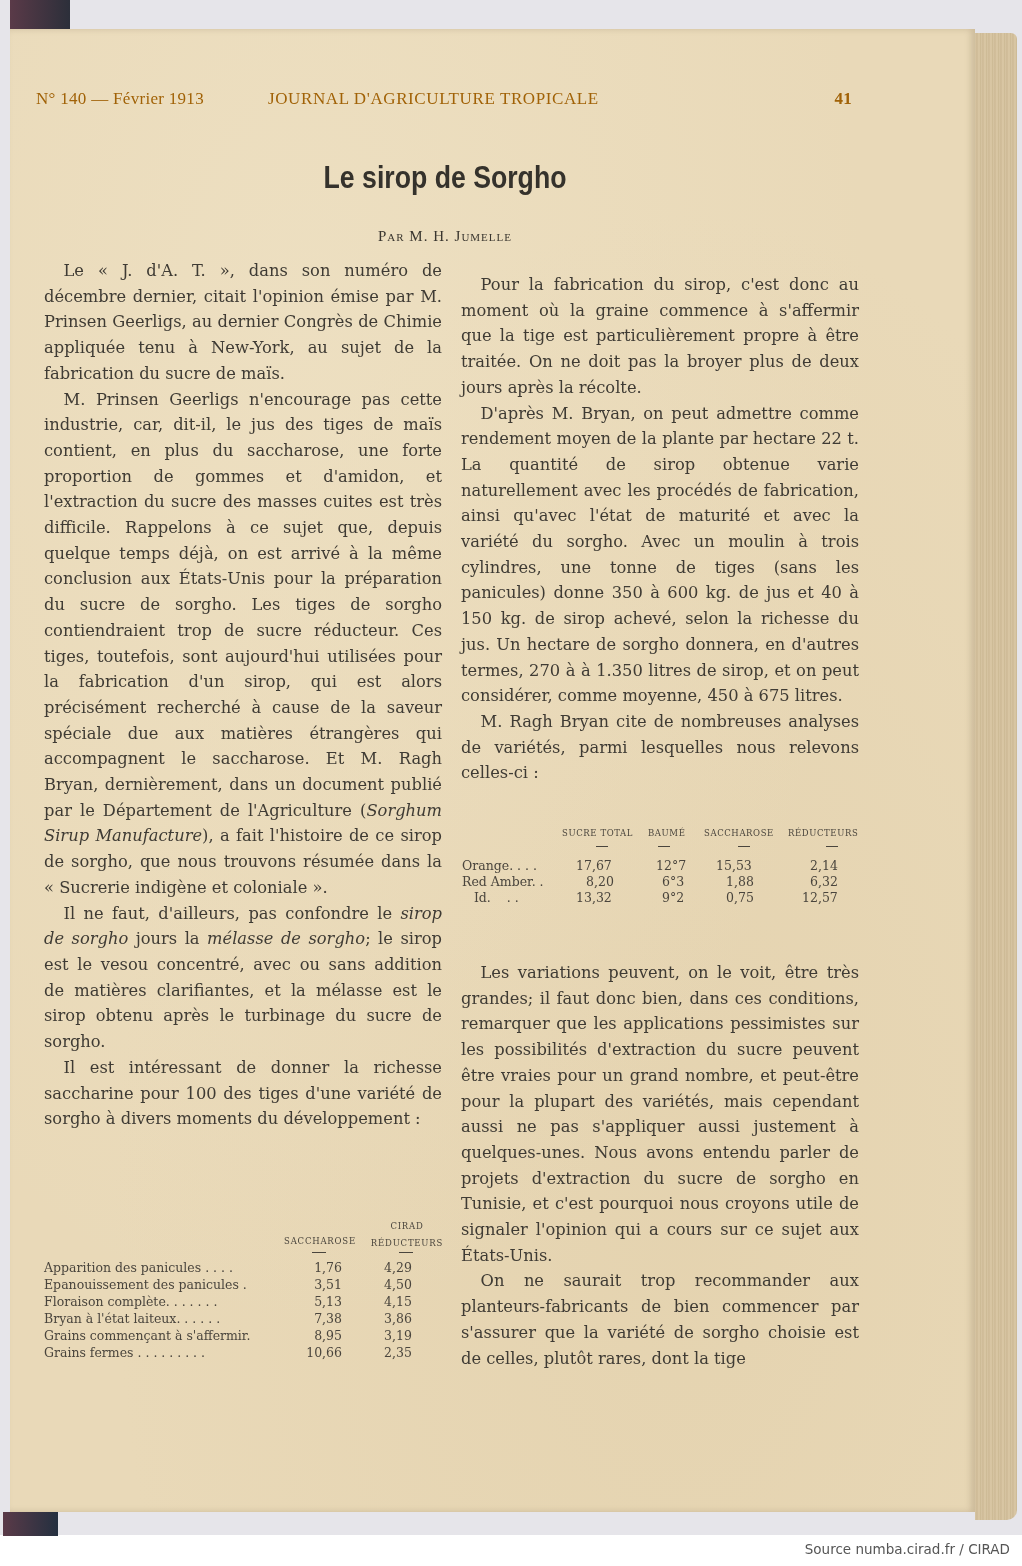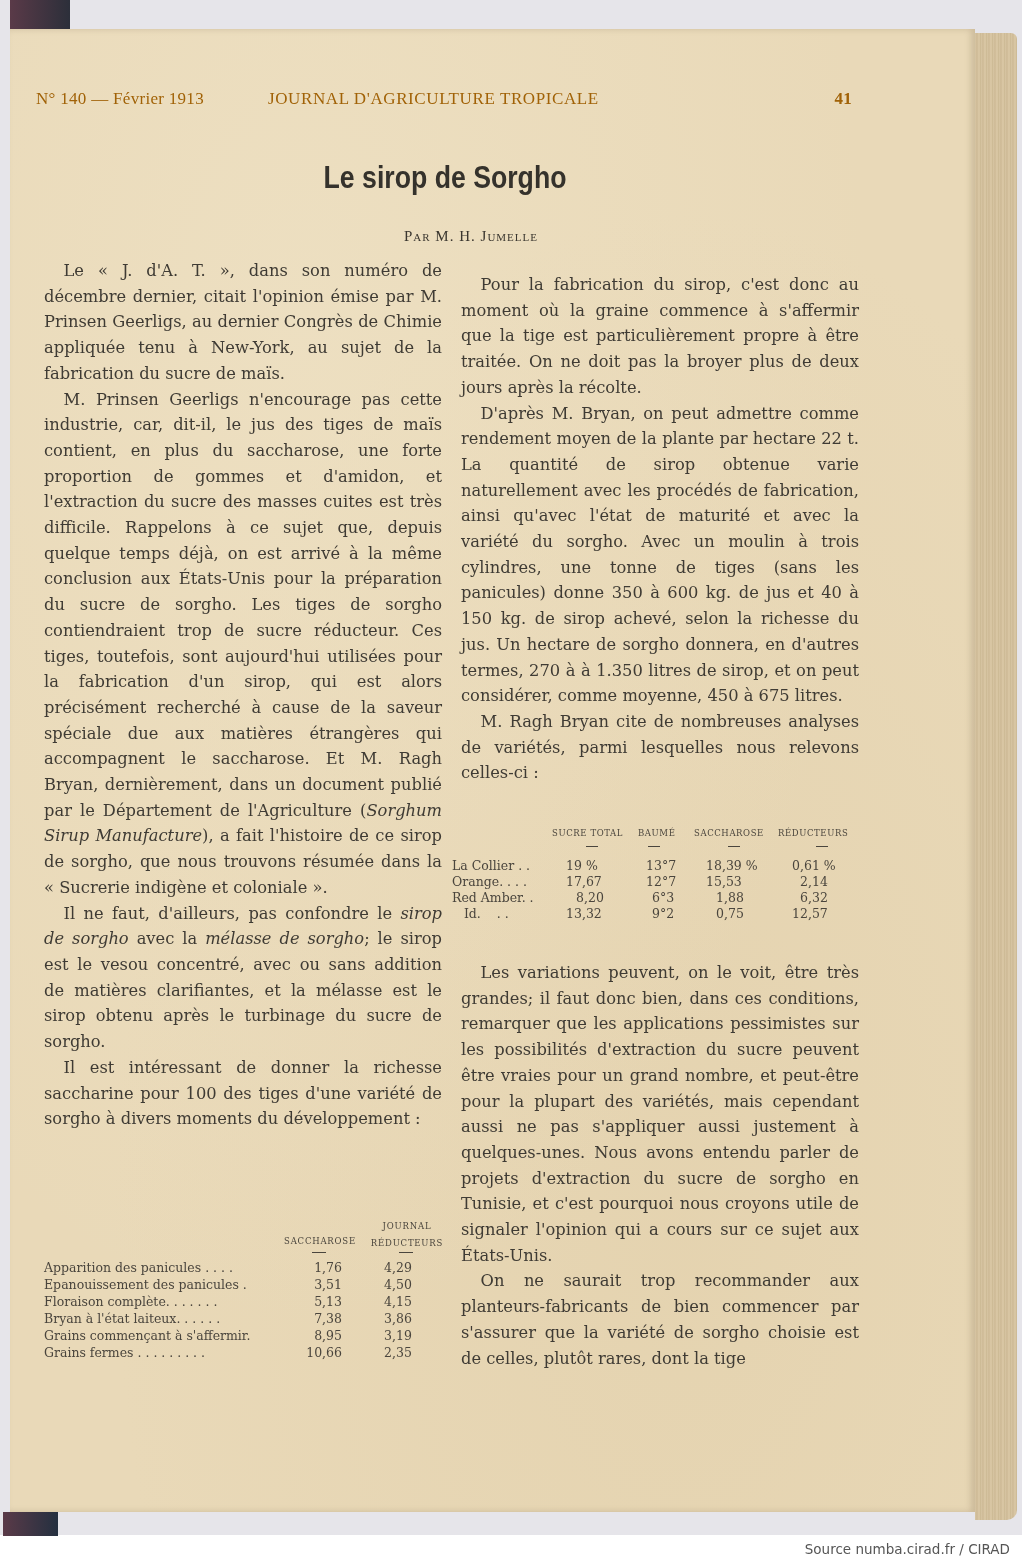--- a/index.html
+++ b/index.html
@@ -34,21 +34,21 @@
       box-shadow: inset -4px 0 6px rgba(120,100,70,0.25);
     }
     .running-head {
       position: absolute; top: 89px; left: 36px; width: 816px; height: 24px;
       font-family: "Liberation Serif", serif; font-size: 17px; color: #a16207;
       letter-spacing: 0.3px;
     }
     .rh-left { position: absolute; left: 0; top: 0; }
     .rh-center { position: absolute; left: 232px; top: 0; letter-spacing: 0.6px; }
     .rh-right { position: absolute; right: 0; top: 0; font-weight: bold; }
-    .sc { font-variant: small-caps; margin-left: 26px; }
+    .sc { font-variant: small-caps; }
     .title {
       position: absolute; top: 160px; left: 0; width: 890px; text-align: center;
       font-family: "Liberation Sans", sans-serif; font-weight: bold;
       font-size: 31px; color: #35322c; transform: scaleX(0.86);
       transform-origin: 445px 0;
     }
     .byline {
       position: absolute; top: 228px; left: 0; width: 890px; text-align: center;
       font-family: "Liberation Serif", serif; font-size: 15px; color: #3a362f;
       letter-spacing: 1px;
@@ -68,21 +68,21 @@
     .t1 { position: absolute; left: 44px; top: 1218px; width: 400px; font-size: 12.5px; }
     .t1 .hdr { position: relative; height: 42px; font-size: 8.5px; letter-spacing: 0.8px; }
     .t1 .h1 { position: absolute; left: 236px; top: 18px; width: 80px; text-align: center; }
     .t1 .h2 { position: absolute; left: 318px; top: 0; width: 90px; text-align: center; line-height: 17px; }
     .t1 .dash1 { position: absolute; left: 268px; top: 34px; width: 14px; border-top: 1px solid #4a453d; }
     .t1 .dash2 { position: absolute; left: 355px; top: 34px; width: 14px; border-top: 1px solid #4a453d; }
     .t1 .row { position: relative; height: 17px; }
     .t1 .lbl { position: absolute; left: 0; top: 0; white-space: pre; }
     .t1 .v1 { position: absolute; left: 256px; width: 42px; text-align: right; top: 0; }
     .t1 .v2 { position: absolute; left: 340px; width: 42px; top: 0; }
-    .t2 { position: absolute; left: 452px; top: 828px; width: 410px; font-size: 12.5px; }
+    .t2 { position: absolute; left: 462px; top: 828px; width: 410px; font-size: 12.5px; }
     .t2 .hdr { position: relative; height: 30px; font-size: 8.5px; letter-spacing: 0.6px; }
     .t2 .hc { position: absolute; top: 0; }
     .t2 .dash { position: absolute; top: 18px; width: 12px; border-top: 1px solid #4a453d; }
     .t2 .row { position: relative; height: 16px; }
     .t2 .cell { position: absolute; top: 0; white-space: pre; }
     .source {
       position: absolute; right: 12px; top: 1541px;
       font-family: "DejaVu Sans", sans-serif; font-size: 13.5px; color: #555555;
     }
   </style>
@@ -101,28 +101,28 @@
   <span class="rh-center">JOURNAL D'AGRICULTURE TROPICALE</span>
   <span class="rh-right">41</span>
 </div>
 
 <div class="title">Le sirop de Sorgho</div>
 <div class="byline sc">Par M. H. Jumelle</div>
 
 <div class="col col-left">
   <p>Le « J. d'A. T. », dans son numéro de décembre dernier, citait l'opinion émise par M. Prinsen Geerligs, au dernier Congrès de Chimie appliquée tenu à New-York, au sujet de la fabrication du sucre de maïs.</p>
   <p><span>M. Prinsen Geerligs n'encourage pas cette industrie, car, dit-il, le jus des tiges de maïs contient, en plus du saccharose, une forte proportion de gommes et d'amidon, et l'extraction du sucre des masses cuites est très difficile. Rappelons à ce sujet que, depuis quelque temps déjà, on est arrivé à la même conclusion aux États-Unis pour la préparation du sucre de sorgho. Les tiges de sorgho contiendraient trop de sucre réducteur. Ces tiges, toutefois, sont aujourd'hui utilisées pour la fabrication d'un sirop, qui est alors précisément recherché à cause de la saveur spéciale due aux matières étrangères qui accompagnent le saccharose. Et M. Ragh Bryan, dernièrement, dans un document publié par le Département de l'Agriculture</span> (<em>Sorghum Sirup Manufacture</em><span>), a fait l'histoire de ce sirop de sorgho, que nous trouvons résumée dans la « Sucrerie indigène et coloniale ».</span></p>
-  <p><span>Il ne faut, d'ailleurs, pas confondre le</span> <em>sirop de sorgho</em> <span>avec la</span> <em>mélasse de sorgho</em><span>; le sirop est le vesou concentré, avec ou sans addition de matières clarifiantes, et la mélasse est le sirop obtenu après le turbinage du sucre de sorgho.</span></p>
+  <p><span>Il ne faut, d'ailleurs, pas confondre le</span> <em>sirop de sorgho</em> <span>jours la</span> <em>mélasse de sorgho</em><span>; le sirop est le vesou concentré, avec ou sans addition de matières clarifiantes, et la mélasse est le sirop obtenu après le turbinage du sucre de sorgho.</span></p>
   <p>Il est intéressant de donner la richesse saccharine pour 100 des tiges d'une variété de sorgho à divers moments du développement :</p>
 </div>
 
 <div class="table t1">
   <div class="hdr">
     <span class="h1">SACCHAROSE</span>
-    <span class="h2">JOURNAL RÉDUCTEURS</span>
+    <span class="h2">CIRAD RÉDUCTEURS</span>
     <span class="dash1"></span>
     <span class="dash2"></span>
   </div>
   <div class="row">
       <span class="lbl">Apparition des panicules . . . .</span>
       <span class="v1">1,76</span>
       <span class="v2">4,29</span>
     </div>
   <div class="row">
       <span class="lbl">Epanouissement des panicules .</span>
@@ -162,27 +162,20 @@
     <span class="hc" style="left:100px">SUCRE TOTAL</span>
     <span class="hc" style="left:186px">BAUMÉ</span>
     <span class="hc" style="left:242px">SACCHAROSE</span>
     <span class="hc" style="left:326px">RÉDUCTEURS</span>
     <span class="dash" style="left:134px"></span>
     <span class="dash" style="left:196px"></span>
     <span class="dash" style="left:276px"></span>
     <span class="dash" style="left:364px"></span>
   </div>
   <div class="row">
-      <span class="cell" style="left:0">La Collier . .</span>
-      <span class="cell" style="left:114px">19 %</span>
-      <span class="cell" style="left:194px">13°7</span>
-      <span class="cell" style="left:254px">18,39 %</span>
-      <span class="cell" style="left:340px">0,61 %</span>
-    </div>
-  <div class="row">
       <span class="cell" style="left:0">Orange. . . .</span>
       <span class="cell" style="left:114px">17,67</span>
       <span class="cell" style="left:194px">12°7</span>
       <span class="cell" style="left:254px">15,53</span>
       <span class="cell" style="left:348px">2,14</span>
     </div>
   <div class="row">
       <span class="cell" style="left:0">Red Amber. .</span>
       <span class="cell" style="left:124px">8,20</span>
       <span class="cell" style="left:200px">6°3</span>

